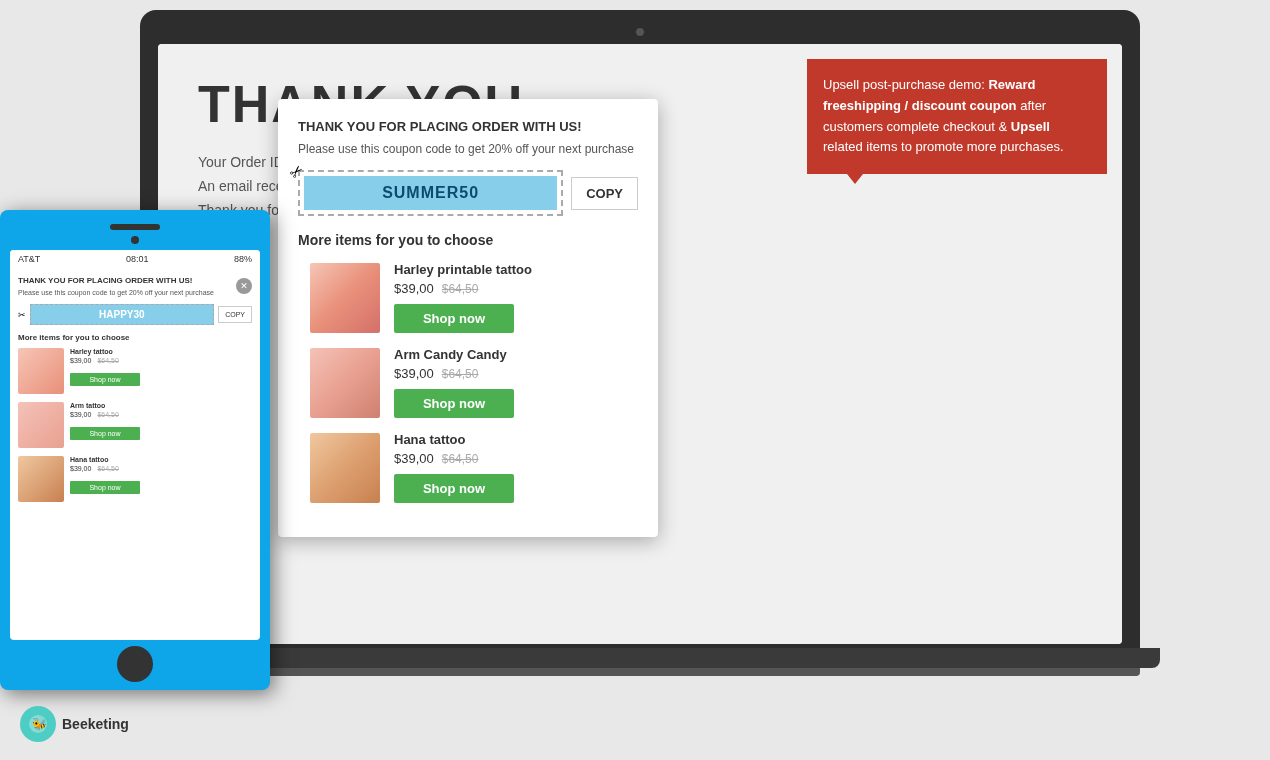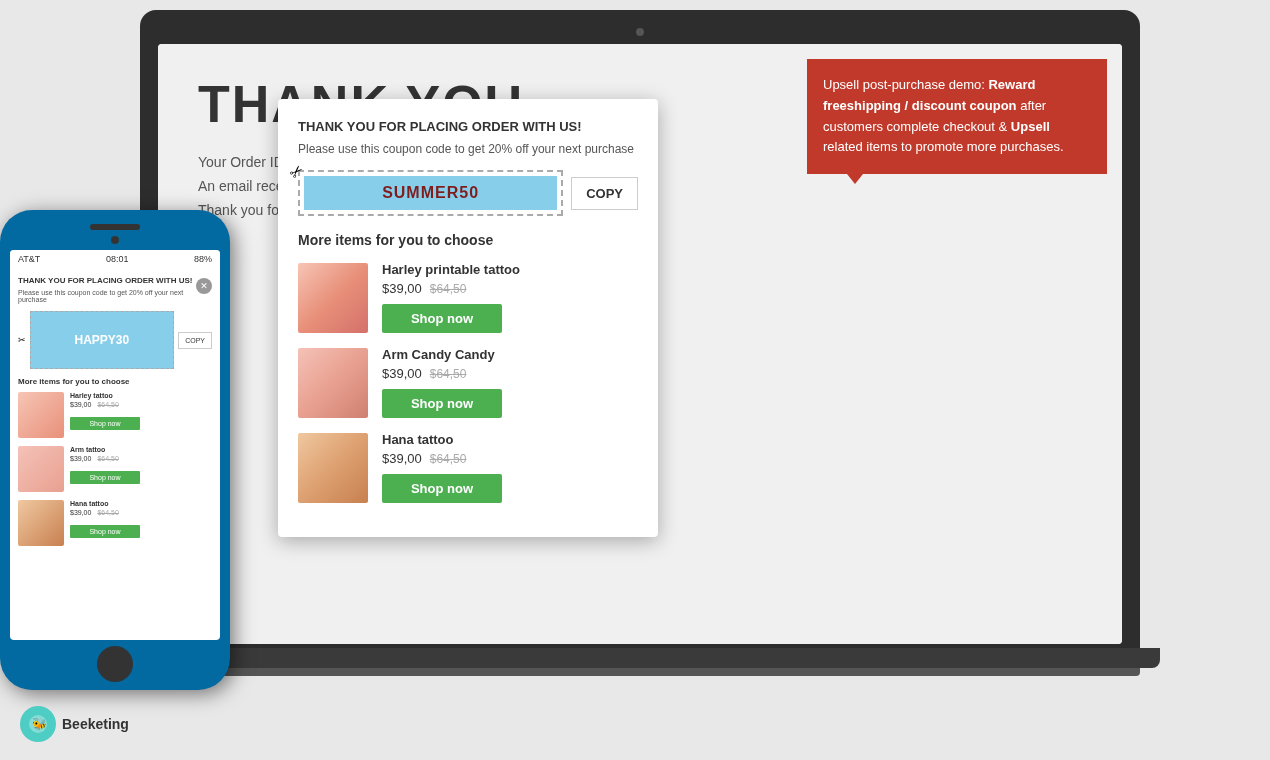--- a/index.html
+++ b/index.html
@@ -127,21 +127,21 @@
       font-size: 16px;
       transform: rotate(-45deg);
     }
     .coupon-code-box {
       border: 2px dashed #aaa;
       padding: 4px;
       flex: 1;
     }
     .coupon-code-inner {
       background: #87ceeb;
-      color: #7f1d1d;
+      color: #0c4a6e;
       font-size: 16px;
       font-weight: bold;
       text-align: center;
       padding: 8px 16px;
       letter-spacing: 1px;
     }
     .copy-btn {
       background: #fff;
       border: 1px solid #ccc;
       padding: 8px 14px;
@@ -154,20 +154,21 @@
       font-size: 14px;
       font-weight: bold;
       color: #333;
       margin-bottom: 14px;
     }
     .product-item {
       display: flex;
       align-items: center;
       gap: 14px;
       margin-bottom: 14px;
+      margin-left: 12px;
     }
     .product-img {
       width: 70px;
       height: 70px;
       background: #f0c8c0;
       border-radius: 2px;
       overflow: hidden;
       flex-shrink: 0;
       display: flex;
       align-items: center;
@@ -239,24 +240,24 @@
     }
     .tooltip-bold {
       font-weight: bold;
     }
 
     
     .phone {
       position: absolute;
       left: 0px;
       top: 210px;
-      width: 230px;
+      width: 270px;
       height: 480px;
-      background: #0369a1;
-      border-radius: 32px;
+      background: #0ea5e9;
+      border-radius: 8px;
       padding: 14px 10px;
       z-index: 30;
       box-shadow: 4px 4px 20px rgba(0,0,0,0.5);
     }
     .phone-speaker {
       width: 50px;
       height: 6px;
       background: #333;
       border-radius: 3px;
       margin: 0 auto 6px auto;
@@ -325,23 +326,23 @@
     }
     .phone-coupon-area {
       display: flex;
       align-items: center;
       gap: 4px;
       margin-bottom: 8px;
     }
     .phone-coupon-code {
       background: #87ceeb;
       color: #fff;
-      font-size: 12px;
-      font-weight: bold;
-      padding: 21px 8px;
+      font-size: 10px;
+      font-weight: bold;
+      padding: 4px 8px;
       border: 1px dashed #aaa;
       flex: 1;
       text-align: center;
     }
     .phone-copy-btn {
       background: #fff;
       border: 1px solid #ccc;
       font-size: 7px;
       padding: 4px 6px;
       color: #333;

